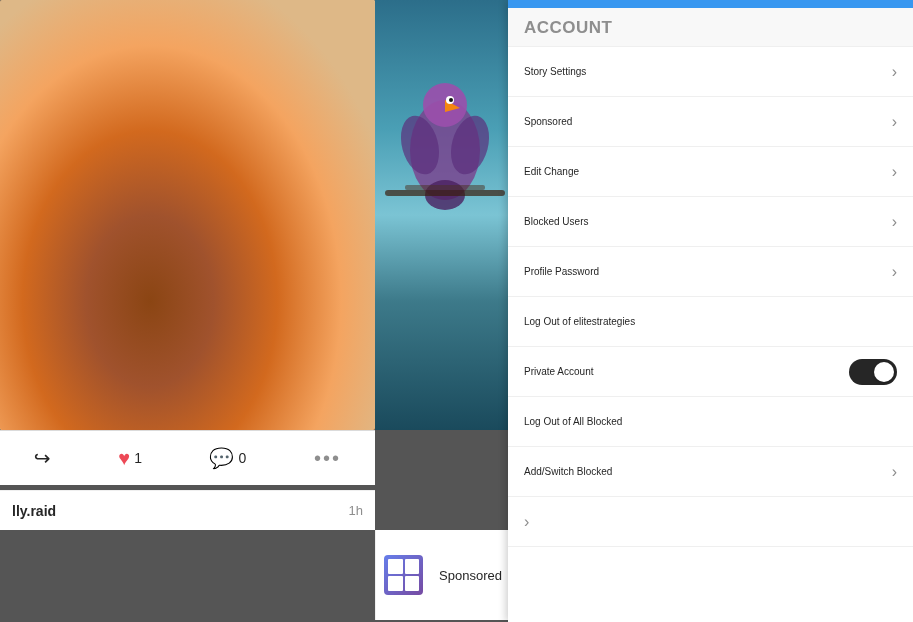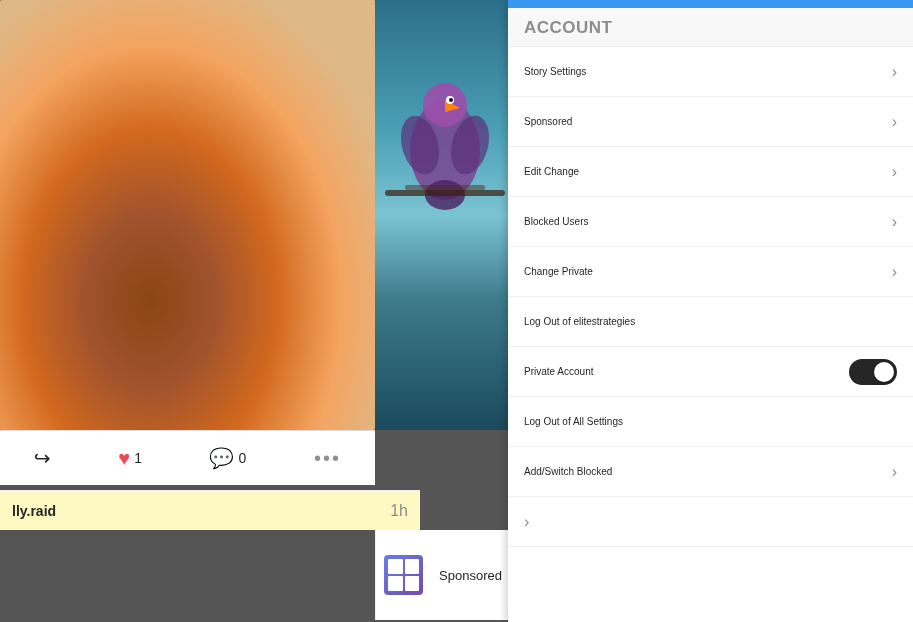--- a/index.html
+++ b/index.html
@@ -67,38 +67,38 @@
     }
 
     .heart-icon { color: #ed4956; font-size: 20px; }
     .comment-icon { color: #8e8e8e; font-size: 20px; }
 
     
     .username-row {
       position: absolute;
       top: 490px;
       left: 0;
-      width: 420px;
+      width: 375px;
       height: 40px;
-      background: #fef9c3;
+      background: #ffffff;
       display: flex;
       align-items: center;
       justify-content: space-between;
       padding: 4px 12px;
       border-top: 1px solid #efefef;
     }
 
     .username-text {
       font-weight: 600;
       font-size: 14px;
       color: #262626;
     }
 
     .time-text {
-      font-size: 16px;
+      font-size: 13px;
       color: #8e8e8e;
     }
 
     
     .sponsored-row {
       position: absolute;
       top: 530px;
       left: 375px;
       width: 135px;
       height: 90px;
@@ -298,37 +298,37 @@
     <span class="menu-item-label">Edit Change</span>
     <span class="chevron">›</span>
   </div>
 
   <div class="menu-item">
     <span class="menu-item-label">Blocked Users</span>
     <span class="chevron">›</span>
   </div>
 
   <div class="menu-item">
-    <span class="menu-item-label">Change Private</span>
+    <span class="menu-item-label">Profile Password</span>
     <span class="chevron">›</span>
   </div>
 
   <div class="menu-item">
     <span class="menu-item-label">Log Out of elitestrategies</span>
   </div>
 
   <div class="menu-item">
     <span class="menu-item-label">Private Account</span>
     <div class="toggle-switch">
       <div class="toggle-knob"></div>
     </div>
   </div>
 
   <div class="menu-item">
-    <span class="menu-item-label">Log Out of All Settings</span>
+    <span class="menu-item-label">Log Out of All Blocked</span>
   </div>
 
   <div class="menu-item">
     <span class="menu-item-label">Add/Switch Blocked</span>
     <span class="chevron">›</span>
   </div>
 
 
   <div class="menu-item">
     <span class="chevron">›</span>

